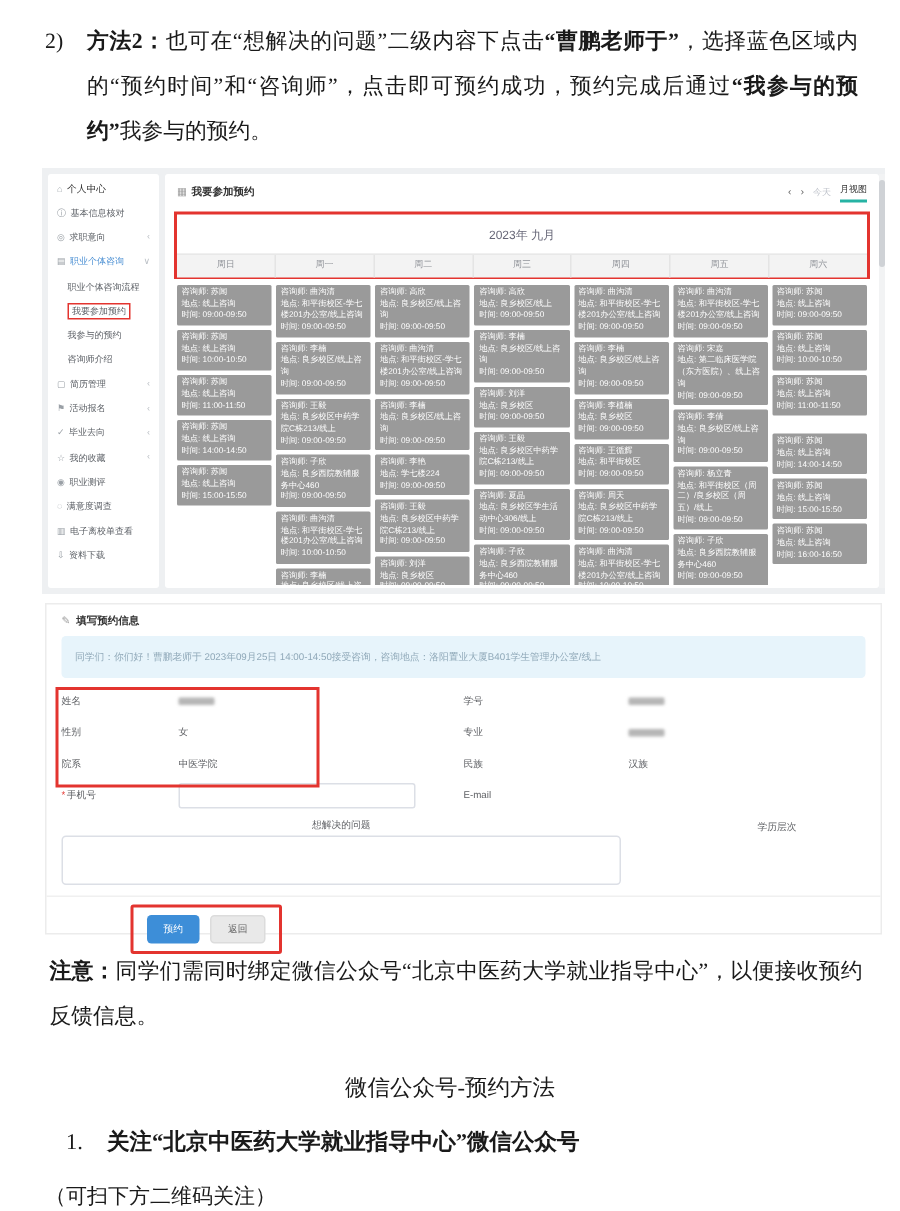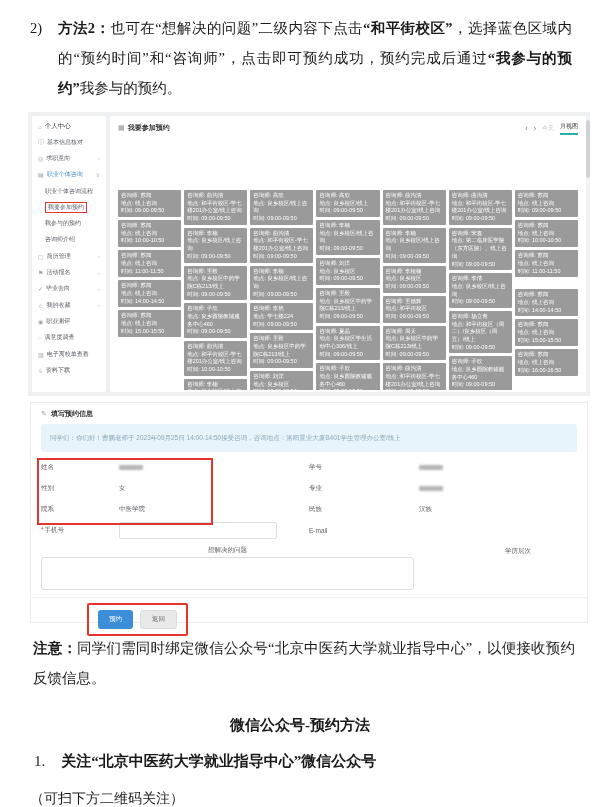--- a/index.html
+++ b/index.html
@@ -5,22 +5,22 @@
   html,body{margin:0;padding:0;}
   body{width:600px;height:807px;position:relative;background:#fff;overflow:hidden;
        font-family:"Liberation Serif","DejaVu Serif",serif;color:#1a1a1a;}
   .b{font-weight:bold;}
   
   .doc{position:absolute;line-height:30px;font-size:14.5px;text-align:justify;}
   .intro{top:13px;left:30px;width:542px;padding-left:28px;box-sizing:border-box;}
   .intro .num{position:absolute;left:0;top:0;}
   .note{top:633px;left:33px;width:542px;}
   .heading{position:absolute;top:716px;left:0;width:600px;text-align:center;
-           font-weight:bold;font-size:15px;}
-  .step1{position:absolute;top:752px;left:34px;width:542px;font-size:15px;}
+           font-weight:normal;font-size:15px;}
+  .step1{position:absolute;top:752px;left:44px;width:542px;font-size:15px;}
   .step1 span:first-child{margin-right:16px;font-weight:normal;}
   .step1 span{font-weight:bold;}
   .qr{position:absolute;top:784px;left:30px;font-size:14px;}
   
   .shot1{position:absolute;left:28px;top:112px;width:562px;height:284px;background:#eef0f2;
          padding:4px;box-sizing:border-box;display:flex;gap:4px;overflow:hidden;
          font-family:"Liberation Sans","DejaVu Sans",sans-serif;}
   .side{width:74px;flex:none;background:#fff;border-radius:2px;padding-top:3px;box-sizing:border-box;overflow:hidden;}
   .side-title{display:flex;align-items:center;gap:3px;padding:3px 6px;font-size:6.5px;color:#333;}
   .sicon{color:#9aa0a6;font-size:6px;}
@@ -70,21 +70,21 @@
   .ffoot{border-top:1px solid #f0f0f0;margin-top:7px;padding:5px 0 0 56px;}
   .btn-redbox{display:inline-flex;gap:7px;border:2px solid #e3342f;padding:5px 9px;border-radius:2px;}
   .btn-primary{background:#3d8ed8;color:#fff;font-size:6.5px;padding:4px 11px;border-radius:3px;border:none;cursor:pointer;}
   .btn-plain{background:#e9e9e9;color:#666;font-size:6.5px;padding:4px 11px;border-radius:3px;border:1px solid #dcdcdc;cursor:pointer;}
 </style>
 </head>
 <body>
 
 <div class="doc intro">
   <span class="num">2)</span>
-  <span><span class="b">方法2：</span><span>也可在“想解决的问题”二级内容下点击</span><span class="b">“和平街校区”</span><span>，选择蓝色区域内的“预约时间”和“咨询师”，点击即可预约成功，预约完成后通过</span><span class="b">“我参与的预约”</span><span>我参与的预约。</span></span>
+  <span><span class="b">方法2：</span><span>也可在“想解决的问题”二级内容下点击</span><span class="b">“曹鹏老师于”</span><span>，选择蓝色区域内的“预约时间”和“咨询师”，点击即可预约成功，预约完成后通过</span><span class="b">“我参与的预约”</span><span>我参与的预约。</span></span>
 </div>
 
 <div class="shot1">
   <div class="side">
     <div class="side-title">
       <span class="sicon">⌂</span>
       <span>个人中心</span>
     </div>
     <div id="side-items">
         <div class="srow">
@@ -156,20 +156,32 @@
       <div class="mtitle">
         <span class="mcal-ico">▦</span>
         <span>我要参加预约</span>
       </div>
       <div class="mctrl">
         <span class="nav">‹</span>
         <span class="nav">›</span>
         <span class="today">今天</span>
         <span class="view-active">月视图</span>
       </div>
+    </div>
+    <div class="cal-redbox">
+      <div class="month">2023年 九月</div>
+      <div class="wdays" id="weekdays">
+          <div class="wday">周日</div>
+          <div class="wday">周一</div>
+          <div class="wday">周二</div>
+          <div class="wday">周三</div>
+          <div class="wday">周四</div>
+          <div class="wday">周五</div>
+          <div class="wday">周六</div>
+        </div>
     </div>
     <div class="cal-body" id="cal-body">
         <div class="ccol">
           <div class="card">
             <div>咨询师: 苏闻</div>
             <div>地点: 线上咨询</div>
             <div>时间: 09:00-09:50</div>
           </div>
           <div class="card">
             <div>咨询师: 苏闻</div>

